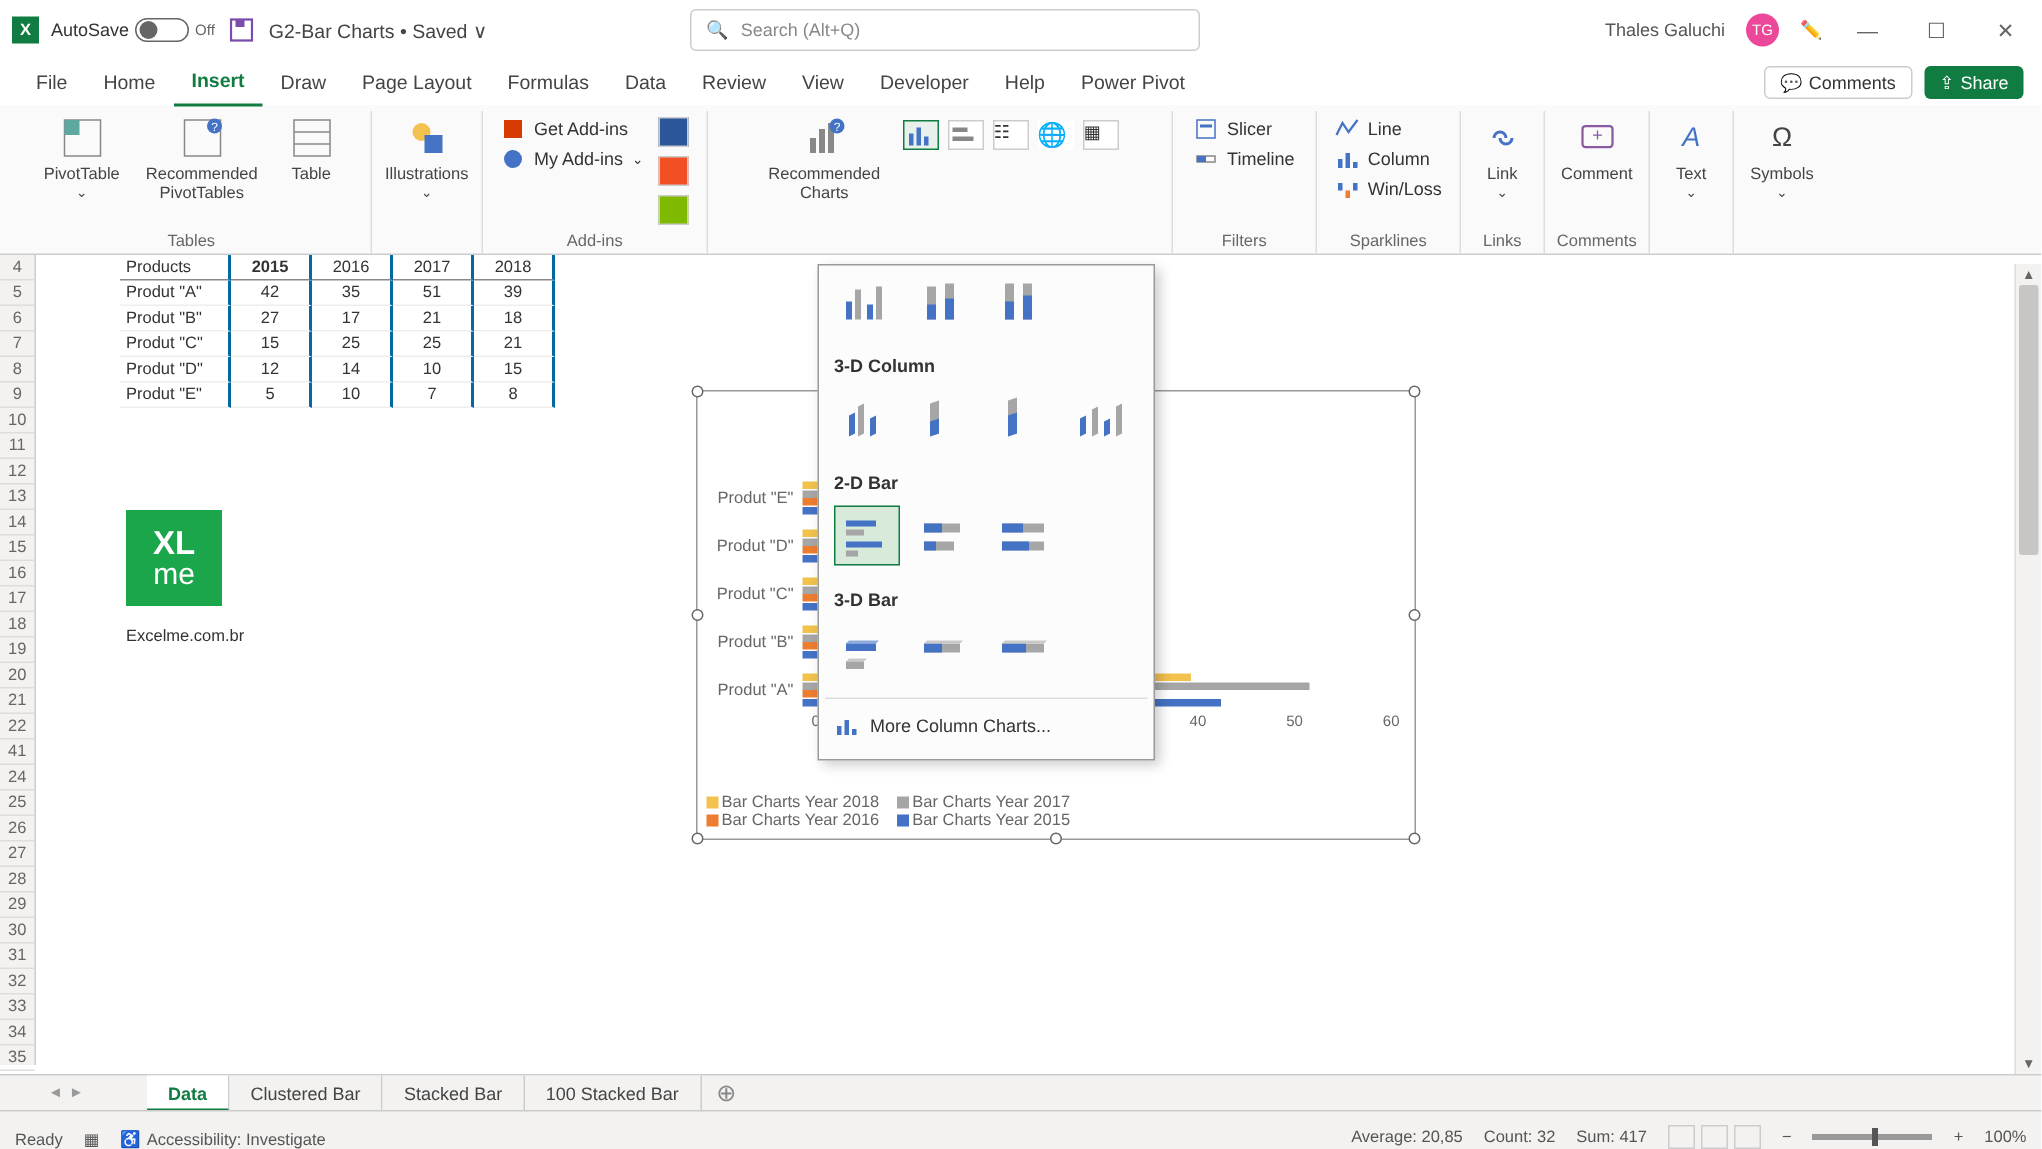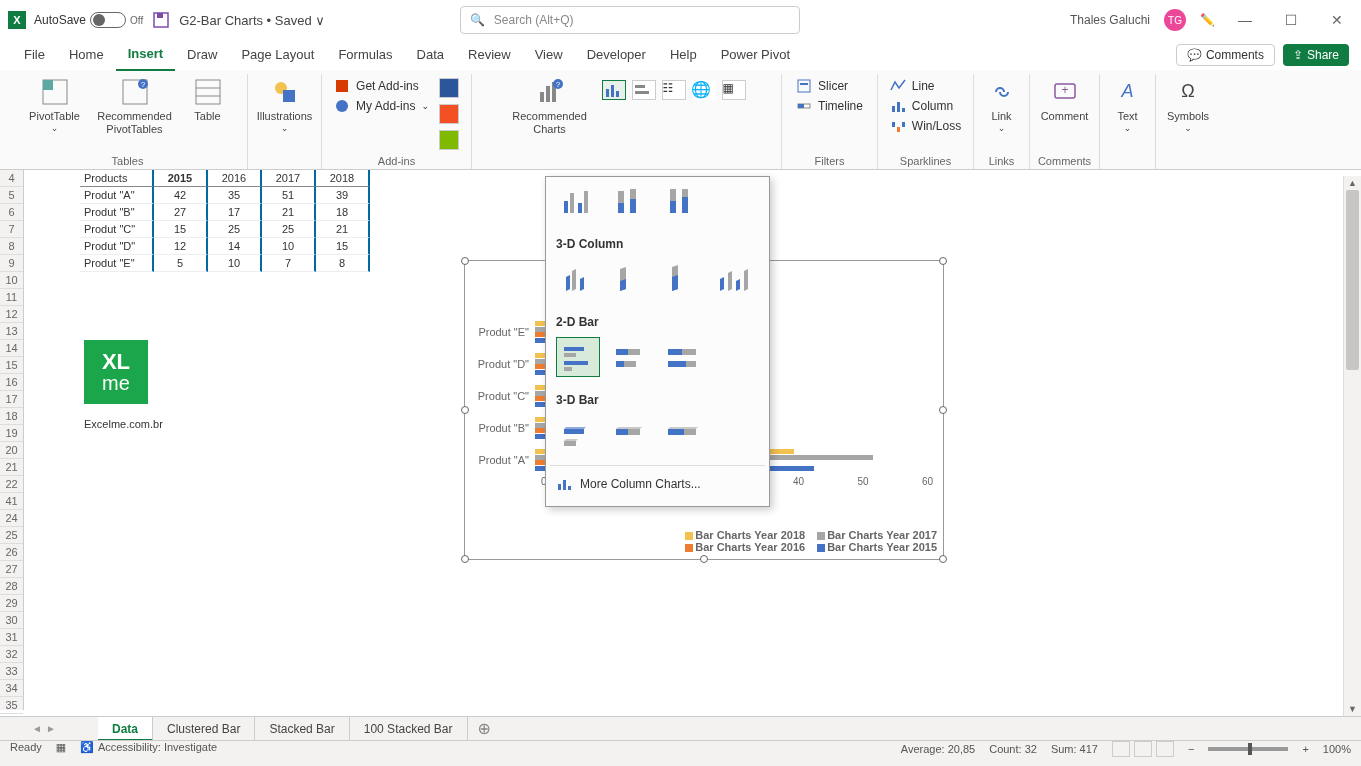--- a/index.html
+++ b/index.html
@@ -56,36 +56,36 @@
 .dd-option.highlight { border-color: #107c41; background: #d8ead9; }
 .dd-sep { border-top: 1px solid #ddd; margin: 2px 4px; }
 .dd-more { display: flex; align-items: center; gap: 8px; padding: 8px 10px; font-size: 12px; }
 
 .bar-chart-body { position: absolute; left: 10px; top: 55px; right: 10px; height: 160px; font-size: 10px; }
 .bar-row { display: flex; align-items: center; height: 32px; }
 .bar-row-label { width: 60px; text-align: right; padding-right: 6px; color: #666; font-size: 11px; }
 .bar-group { flex: 1; position: relative; }
 .bar { height: 5px; margin: 0.5px 0; }
 .axis-row { display: flex; margin-left: 66px; justify-content: space-between; color: #666; }
-.legend { text-align: right; font-size: 11px; color: #666; margin-top: 4px; font-weight: bold; }
+.legend { text-align: left; font-size: 11px; color: #666; margin-top: 4px; }
 .legend-item { display: inline-block; margin: 0 6px; }
 .legend-swatch { display: inline-block; width: 8px; height: 8px; margin-right: 2px; vertical-align: middle; }
 
 .vscroll { position: absolute; right: 0; top: 176px; bottom: 50px; width: 18px; background: #f3f2f1; border-left: 1px solid #ddd; }
 .vscroll-thumb { position: absolute; left: 2px; right: 2px; top: 14px; height: 180px; background: #c8c6c4; border-radius: 2px; }
 .vscroll-arrow { position: absolute; left: 0; right: 0; height: 14px; text-align: center; font-size: 9px; color: #666; line-height: 14px; }
 .hscroll-area { position: absolute; left: 830px; right: 18px; bottom: 26px; height: 18px; background: #f3f2f1; border-top: 1px solid #ddd; }
 .hscroll-thumb { position: absolute; top: 2px; bottom: 2px; left: 20px; width: 420px; background: #c8c6c4; border-radius: 2px; }
 
 .sheet-tabs { position: absolute; left: 0; right: 0; bottom: 26px; height: 24px; background: #f3f2f1; border-top: 1px solid #ccc; display: flex; align-items: center; padding-left: 30px; font-size: 12px; }
 .sheet-tab { padding: 0 14px; height: 24px; line-height: 24px; border-right: 1px solid #ccc; color: #444; cursor: pointer; background: #f3f2f1; }
 .sheet-tab.active { background: #fff; color: #107c41; font-weight: 600; border-bottom: 2px solid #107c41; }
 .sheet-nav-arrow { width: 14px; text-align: center; color: #999; font-size: 10px; }
 
-.statusbar { position: absolute; left: 0; right: 0; bottom: 0; height: 26px; background: #f3f2f1; border-top: 1px solid #ccc; display: flex; align-items: flex-start; padding: 0 10px; font-size: 11px; color: #555; gap: 14px; }
+.statusbar { position: absolute; left: 0; right: 0; bottom: 0; height: 26px; background: #f3f2f1; border-top: 1px solid #ccc; display: flex; align-items: flex-end; padding: 0 10px; font-size: 11px; color: #555; gap: 14px; }
 .statusbar .right { margin-left: auto; display: flex; align-items: center; gap: 14px; }
 .view-btns { display: flex; gap: 4px; }
 .view-btn { width: 18px; height: 16px; border: 1px solid #ccc; }
 .zoom-slider { width: 80px; height: 4px; background: #999; position: relative; }
 .zoom-slider::after { content: ""; position: absolute; top: -4px; left: 50%; width: 4px; height: 12px; background: #555; }
 
 .xl-logo-img { width: 64px; height: 64px; background: #1ca64c; color: #fff; display: flex; flex-direction: column; align-items: center; justify-content: center; font-weight: bold; font-size: 22px; line-height: 1; }
 .xl-logo-img small { font-size: 20px; font-weight: normal; }
 svg { display: block; }
 </style>

